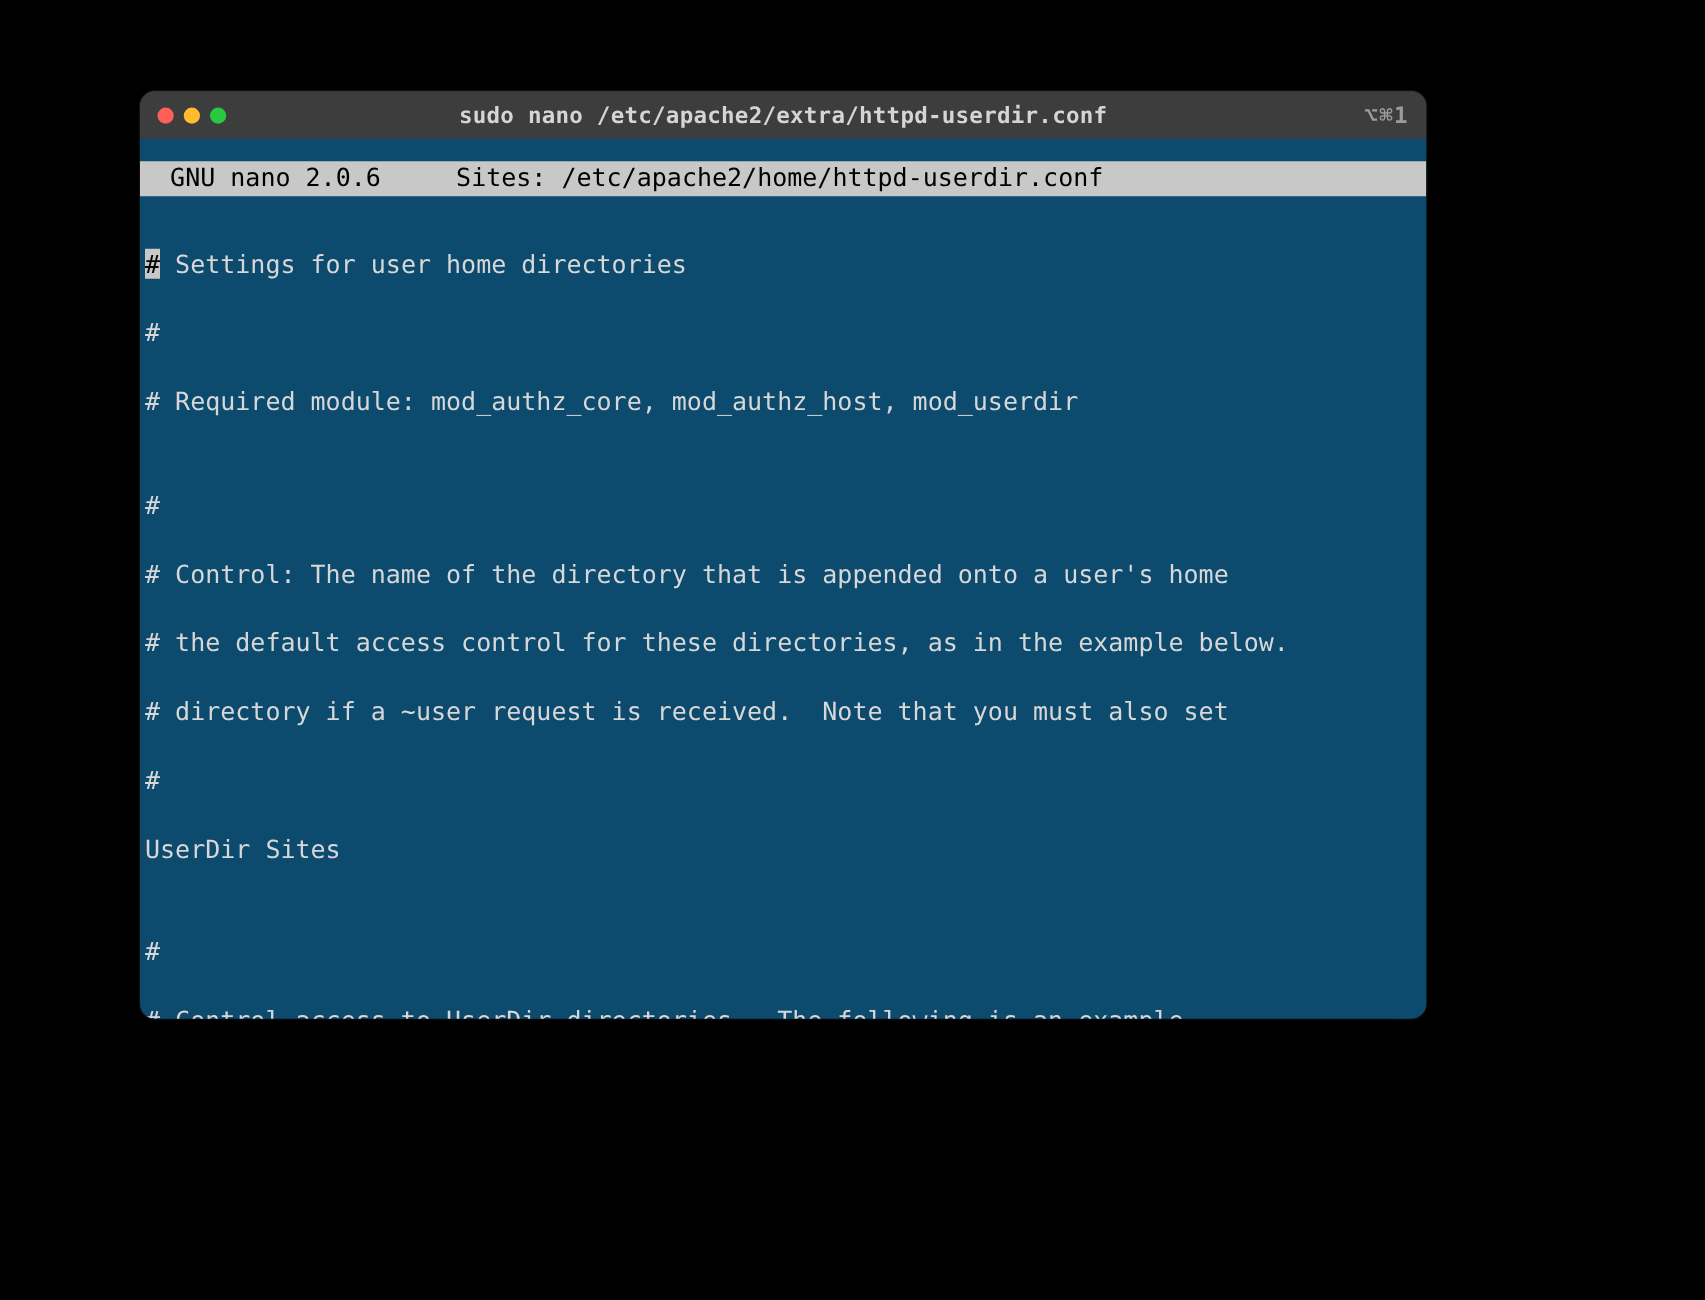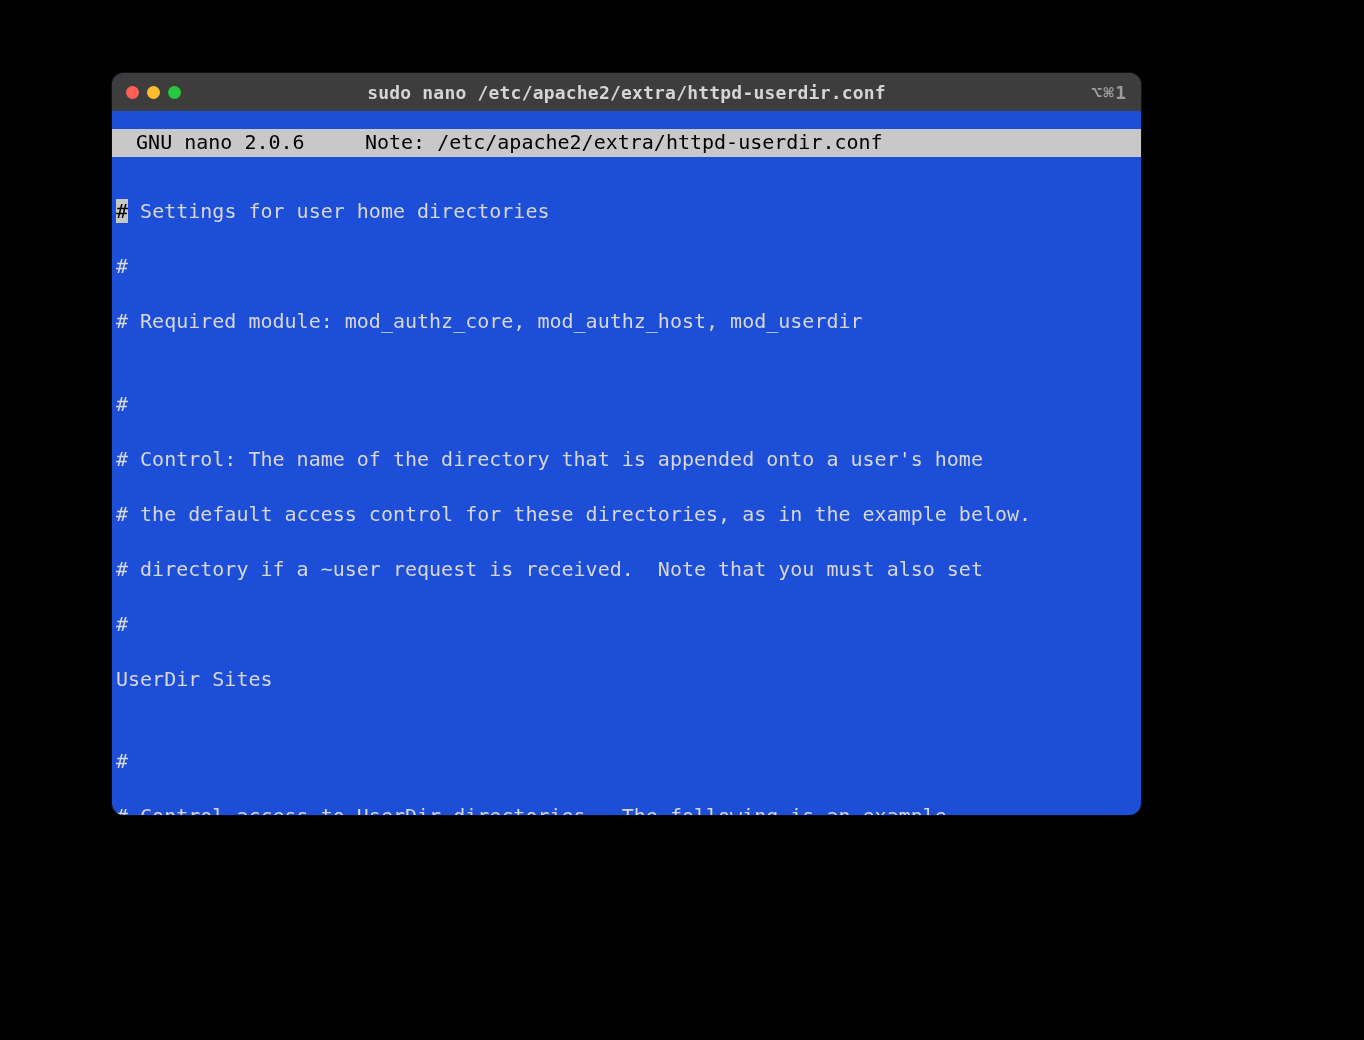--- a/index.html
+++ b/index.html
@@ -1,16 +1,16 @@
 <!DOCTYPE html>
 <html><head>
 <meta charset="utf-8">
 <style>
   html,body{margin:0;padding:0;background:#000;width:1364px;height:1040px;overflow:hidden;font-family:ui-monospace,SFMono-Regular,Menlo,Monaco,Consolas,monospace}
-  .window{position:absolute;left:112px;top:73px;width:1029px;height:742px;background:#1d4ed8;border-radius:12px;box-shadow:0 30px 60px rgba(0,0,0,.6),0 0 0 1px rgba(255,255,255,.08);overflow:hidden}
+  .window{position:absolute;left:112px;top:73px;width:1029px;height:742px;background:#0c4a6e;border-radius:12px;box-shadow:0 30px 60px rgba(0,0,0,.6),0 0 0 1px rgba(255,255,255,.08);overflow:hidden}
   .titlebar{height:38px;background:#3e3d3d;display:flex;align-items:center;padding:0 14px;position:relative}
   .traffic{display:flex;gap:8px}
   .dot{width:13px;height:13px;border-radius:50%}
   .red{background:#ff5f57}.yellow{background:#febc2e}.green{background:#28c840}
   .wtitle{position:absolute;left:0;right:0;text-align:center;color:#d5d5d5;font-weight:600;font-size:18px;letter-spacing:.2px}
   .tbicons{margin-left:auto;color:#9c9c9c;font-size:18px;font-weight:600;letter-spacing:1px}
   .term{padding:18px 0 0 0;color:#d7d7d7;font-size:20px;line-height:27.5px}
   .headerbar{margin:0 0 14px 0;background:#c8c8c8;color:#000;font-weight:500;white-space:pre;padding:0 0 0 0;font-size:20px}
   .headerbar span{display:inline-block}
   .content{padding:0 0 0 0;white-space:pre;font-size:20px}
@@ -25,21 +25,21 @@
     <div class="traffic">
       <div class="dot red"></div>
       <div class="dot yellow"></div>
       <div class="dot green"></div>
     </div>
     <div class="wtitle">sudo nano /etc/apache2/extra/httpd-userdir.conf</div>
     <div class="tbicons">⌥⌘1</div>
   </div>
 
   <div class="term">
-    <div class="headerbar"><span>  GNU nano 2.0.6     </span><span>Note: </span><span>/etc/apache2/extra/httpd-userdir.conf</span><span>                 </span></div>
+    <div class="headerbar"><span>  GNU nano 2.0.6     </span><span>Sites: </span><span>/etc/apache2/home/httpd-userdir.conf</span><span>                 </span></div>
 
     <div class="content">
 <div class="line"><span class="cursor">#</span><span> Settings for user home directories</span></div>
 <div class="line">#</div>
 <div class="line"># Required module: mod_authz_core, mod_authz_host, mod_userdir</div>
 <div class="line"></div>
 <div class="line">#</div>
 <div class="line"># Control: The name of the directory that is appended onto a user's home</div>
 <div class="line"># the default access control for these directories, as in the example below.</div>
 <div class="line"># directory if a ~user request is received.  Note that you must also set</div>

